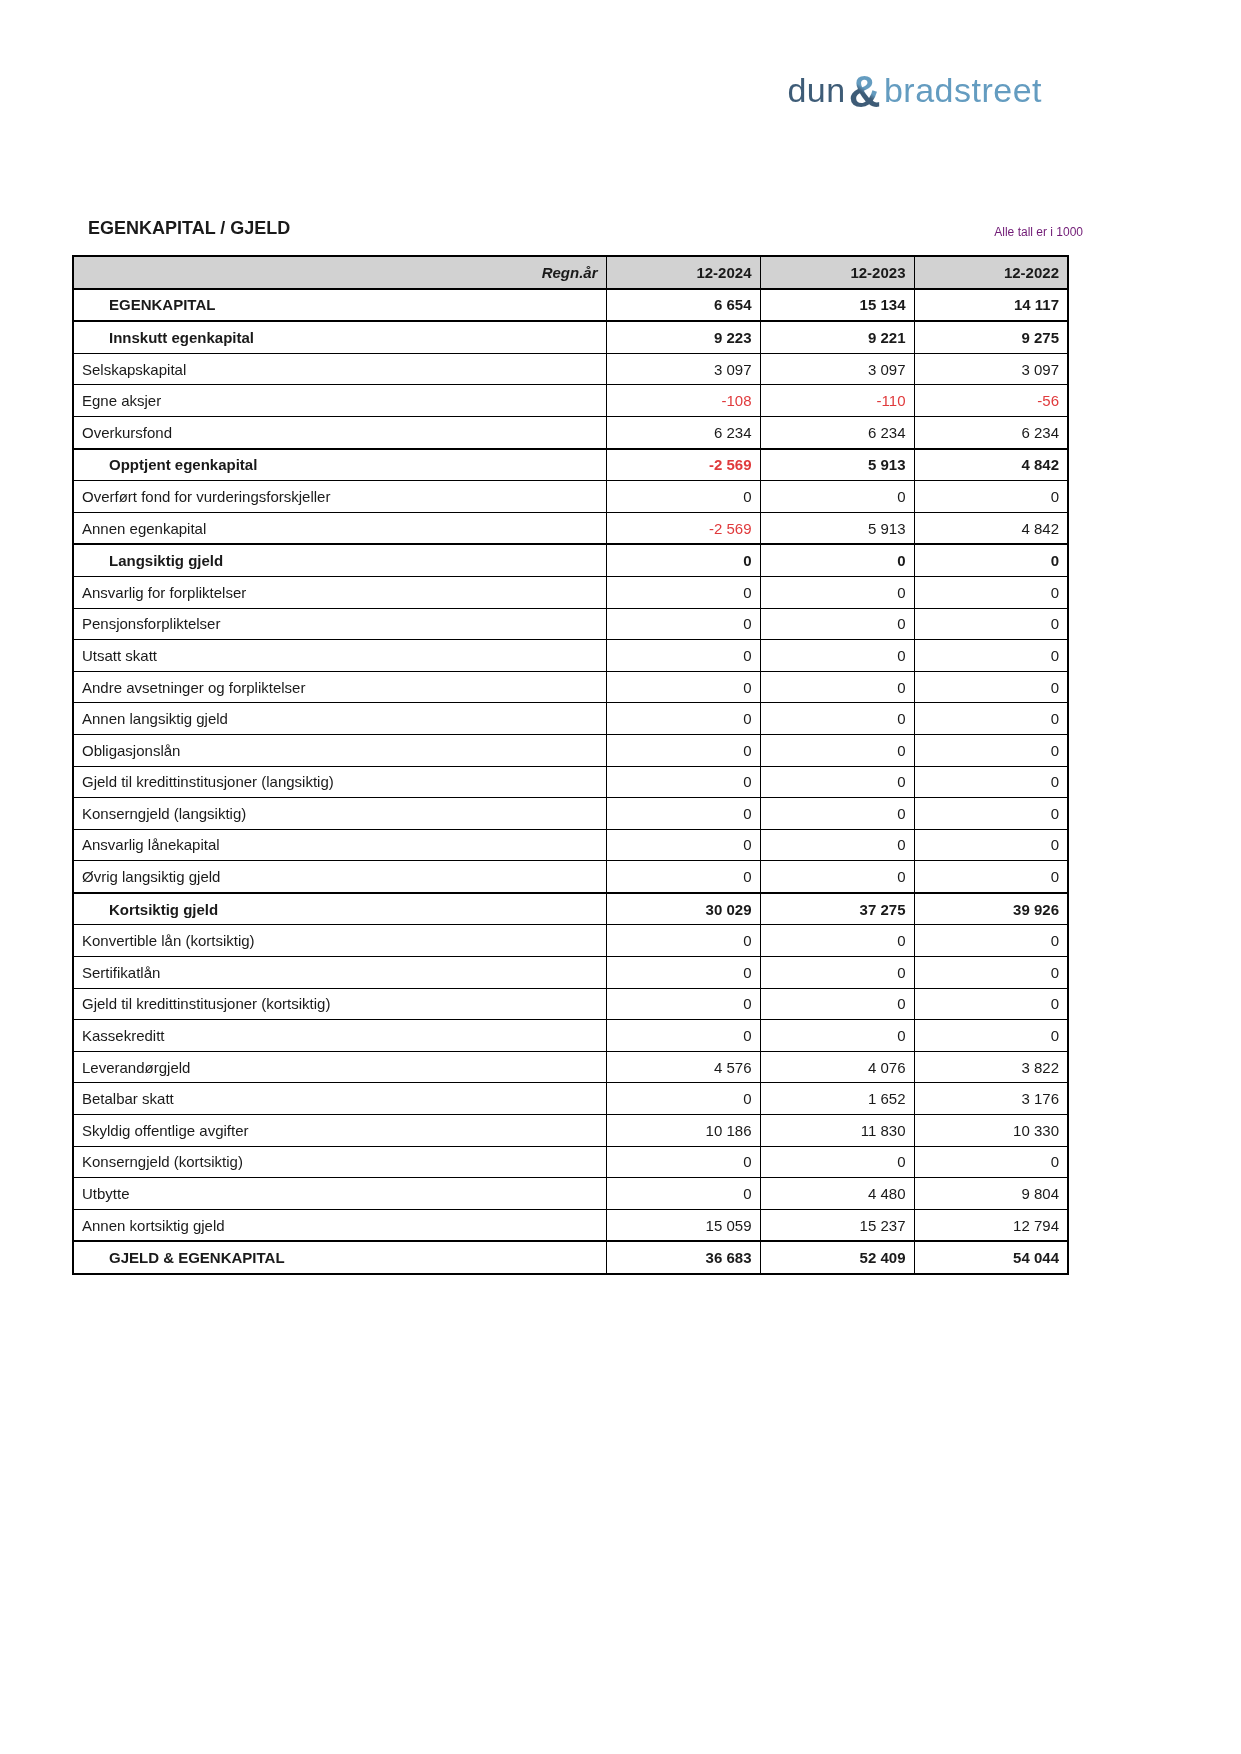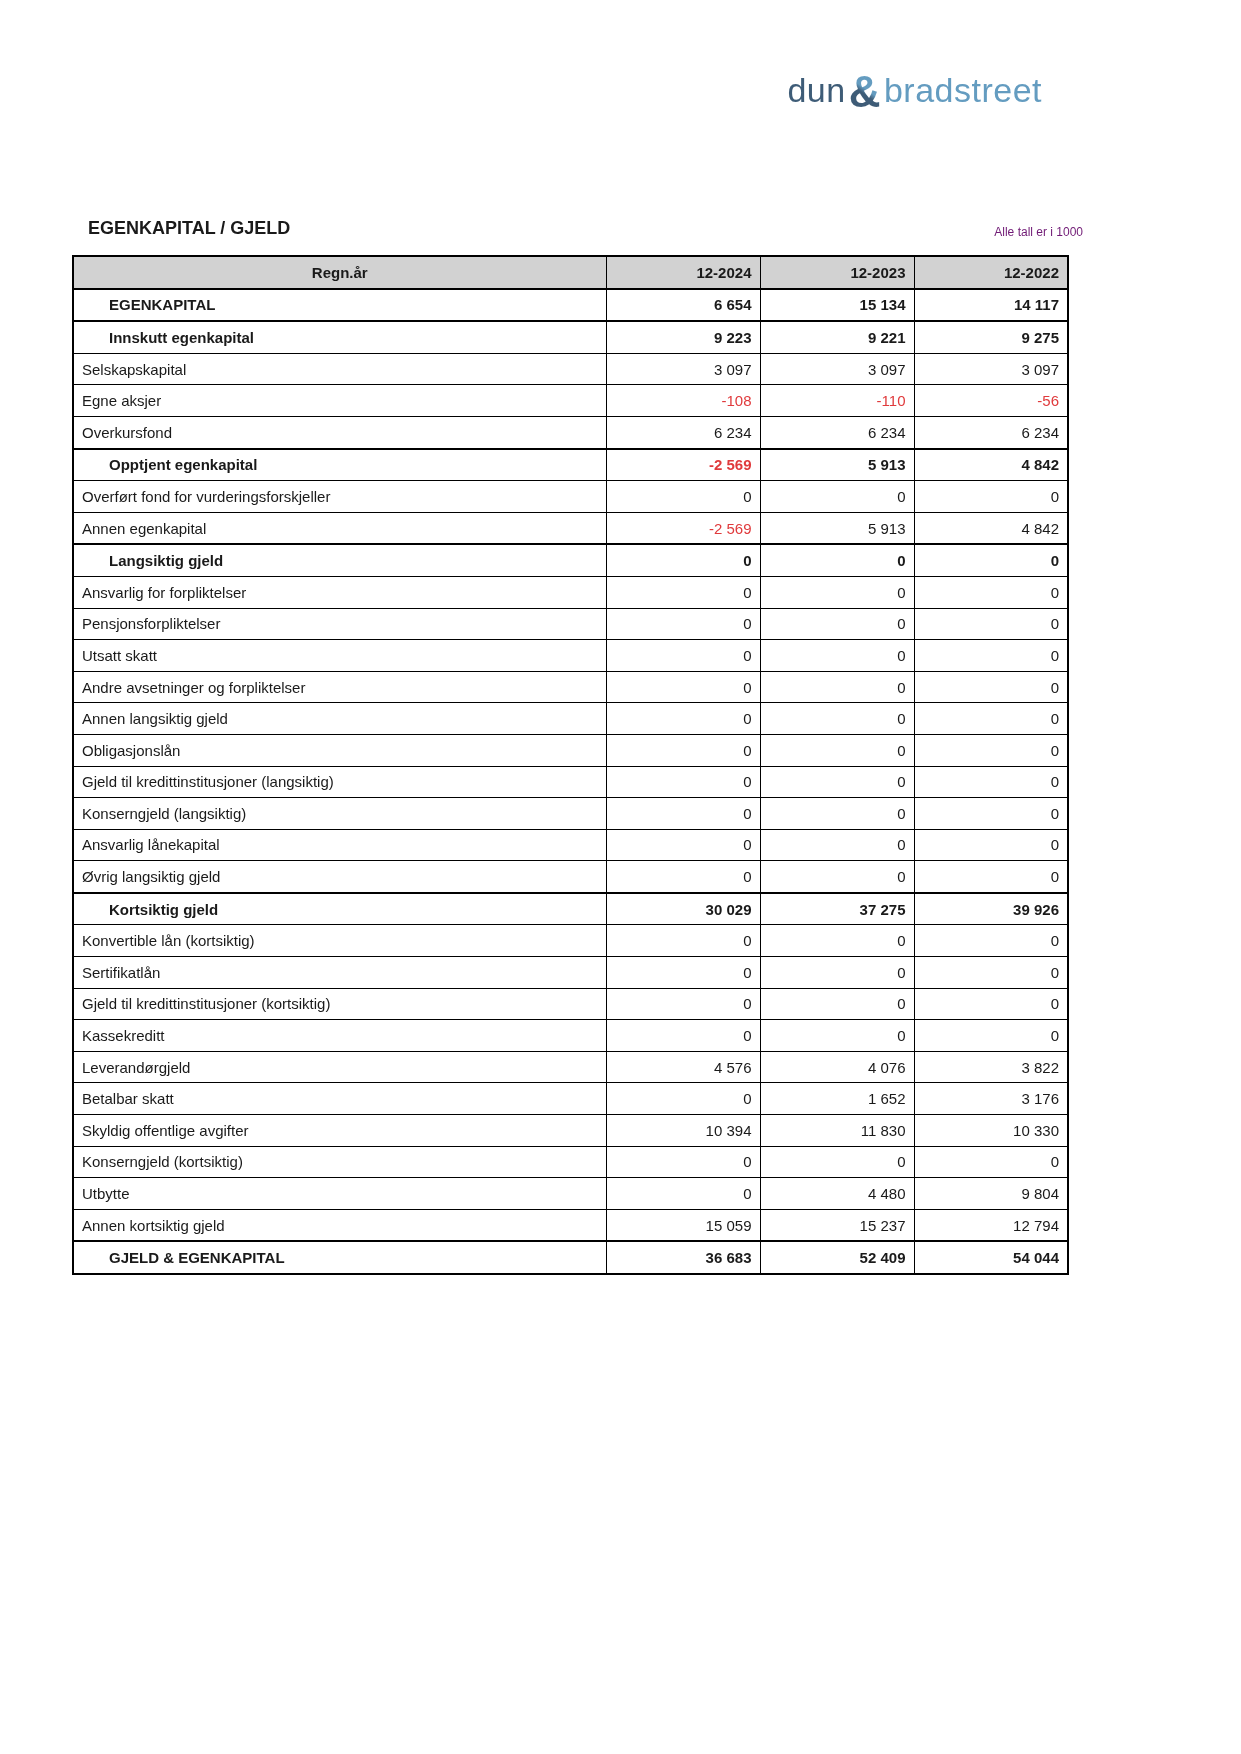--- a/index.html
+++ b/index.html
@@ -51,21 +51,21 @@
     padding:0 8px;
     overflow:hidden; white-space:nowrap;
   }
   table.balance { border:2px solid #000; }
   table.balance thead th {
     background:var(--head-bg,#D2D2D2);
     font-weight:bold;
     text-align:right;
     border-bottom-width:2px;
   }
-  table.balance thead th:first-child { text-align:center; }
+  table.balance thead th:first-child { text-align:right;font-style:italic; }
   table.balance td.num { text-align:right; }
   table.balance td.label { text-align:left; }
   table.balance tr.section td { font-weight:bold; border-top-width:2px;padding-left:35px; }
   table.balance td.neg { color:var(--neg-color,#E03A3C); }
   
   .footer {
     position:absolute; right:174px; top:1772px;
     font-size:15.5px; color:#1a1a1a;margin-left:44px;
   }
 </style>
@@ -250,21 +250,21 @@
           <td class="num">3 822</td>
         </tr>
         <tr>
           <td class="label">Betalbar skatt</td>
           <td class="num">0</td>
           <td class="num">1 652</td>
           <td class="num">3 176</td>
         </tr>
         <tr>
           <td class="label">Skyldig offentlige avgifter</td>
-          <td class="num">10 394</td>
+          <td class="num">10 186</td>
           <td class="num">11 830</td>
           <td class="num">10 330</td>
         </tr>
         <tr>
           <td class="label">Konserngjeld (kortsiktig)</td>
           <td class="num">0</td>
           <td class="num">0</td>
           <td class="num">0</td>
         </tr>
         <tr>

